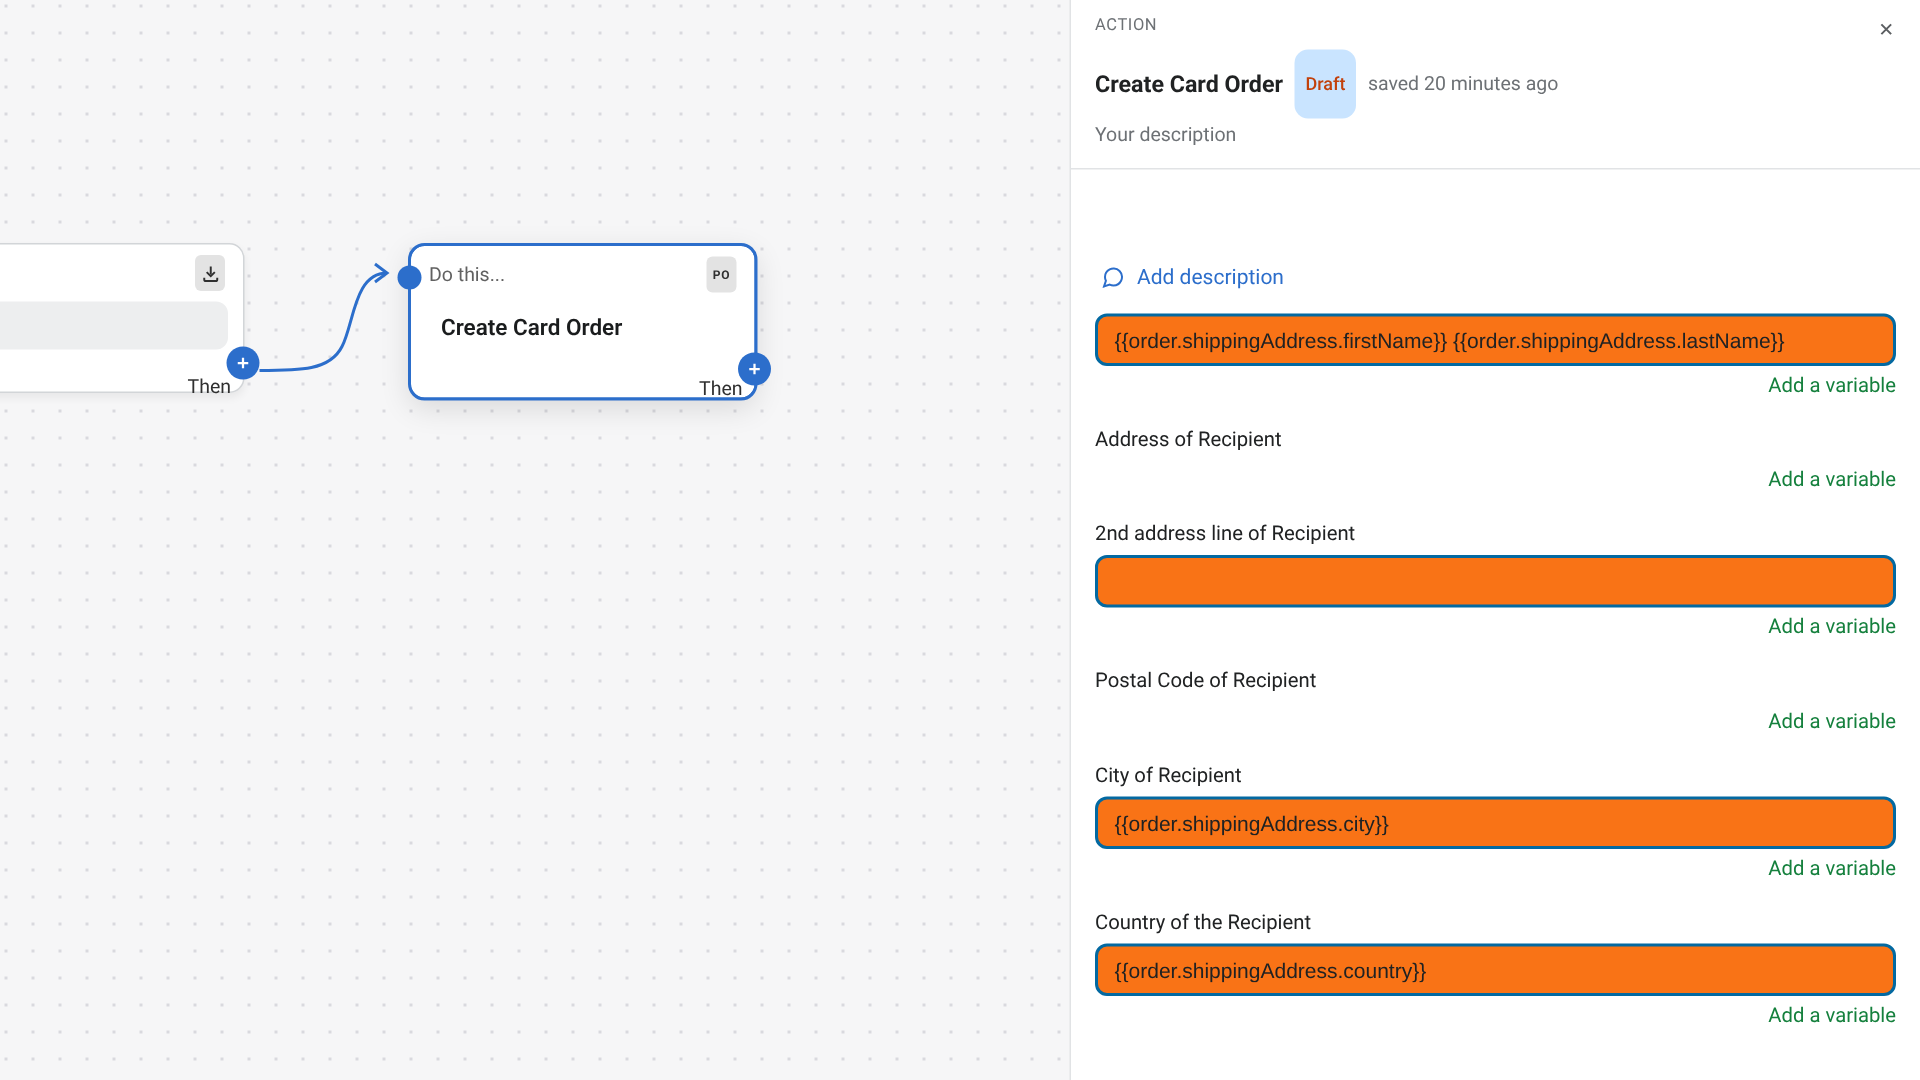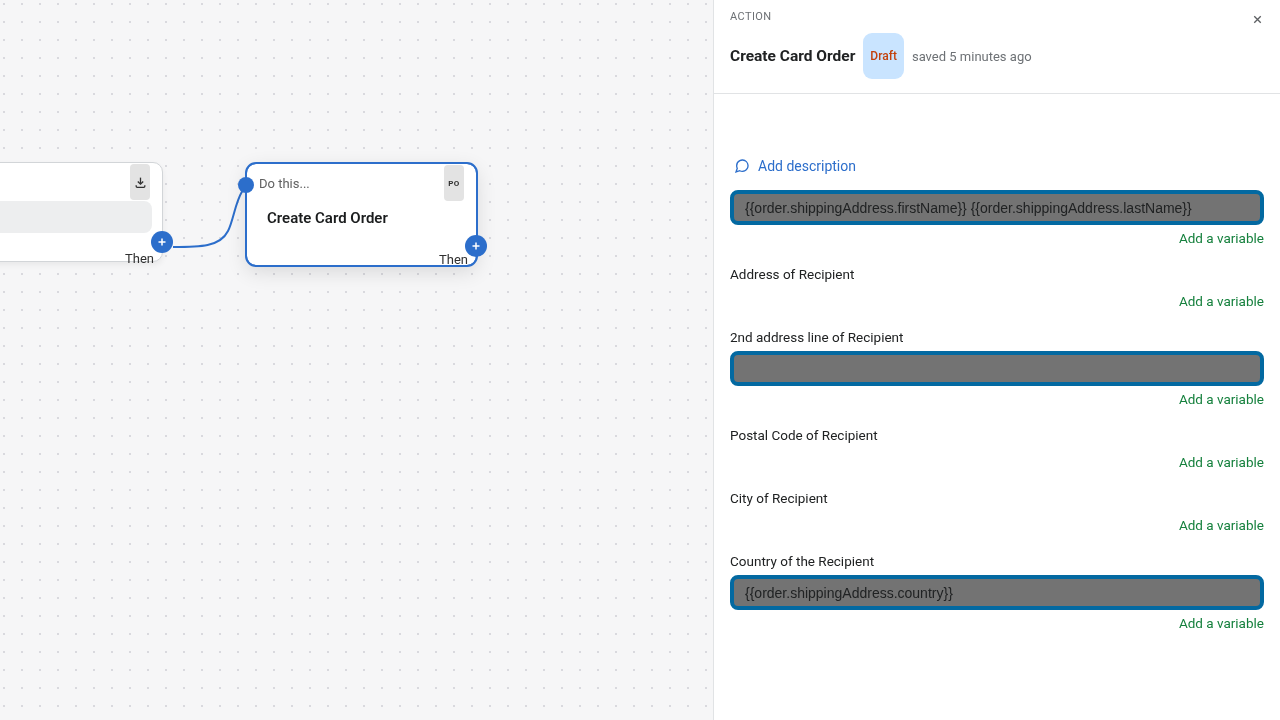--- a/index.html
+++ b/index.html
@@ -9,37 +9,37 @@
   
   .canvas { flex: 1 1 auto; position: relative; background: #f6f6f7;
     background-image: radial-gradient(circle, #d9d9de 1px, transparent 1px);
     background-size: 18px 18px; background-position: -5px -5px; border-right: 1px solid #e1e3e5; overflow: hidden; }
 
   .flow-card { position: absolute; background: #fff; border: 1px solid #d2d5d8; border-radius: 10px; box-shadow: 0 3px 6px rgba(0,0,0,0.06); }
   .flow-card.selected { outline: 2px solid #2c6ecb; outline-offset: -1px; border-color: #2c6ecb; box-shadow: 0 6px 20px rgba(0,0,0,0.12); }
 
   .flow-card .card-header { display: flex; align-items: center; gap: 8px; height: 38px; padding: 0 12px; font-size: 13px; color: #616161; }
   .flow-card .card-header .spacer { flex: 1; }
-  .flow-card .chip-icon { width: 20px; height: 36px; border-radius: 4px; display: flex; align-items: center; justify-content: center; background:#e3e3e3; color:#303030; }
+  .flow-card .chip-icon { width: 20px; height: 24px; border-radius: 4px; display: flex; align-items: center; justify-content: center; background:#e3e3e3; color:#303030; }
   .chip-po { background:#5c59ff; color:#fff; font-size:8px; font-weight:700; letter-spacing:0.5px; }
 
   .flow-card .card-title-wrap { margin: 0 10px 10px; border-radius:8px; padding:7px 10px; }
   .card-a .card-title-wrap { background:#edeeef; }
   .flow-card .card-title { font-size: 15px; font-weight: 600; color:#1a1c1d; }
 
   .flow-card .card-footer { display:flex; justify-content:flex-end; align-items:center; height:34px; padding:0 8px 4px; font-size:13px; color:#303030; gap:6px; }
 
   .port-add { width: 22px; height:22px; border-radius:50%; background:#2c6ecb; color:#fff; display:flex; align-items:center; justify-content:center; font-size:16px; line-height:1; position:relative; }
   .port-add.out { position:absolute; right:-11px; bottom:8px; }
   .port-in { position:absolute; left:-9px; top:13px; width:16px; height:16px; border-radius:50%; background:#2c6ecb; }
 
   
   .card-a { top:162px; left:-95px; width:258px; height:100px; }
   
-  .card-b { top:163px; left:246px; width:231px; height:103px; }
+  .card-b { top:163px; left:273px; width:231px; height:103px; }
 
   
   svg.edges { position:absolute; top:0; left:0; width:100%; height:100%; pointer-events:none; }
   .edge-path { fill:none; stroke:#2c6ecb; stroke-width:2; }
 
   
   .panel { width: 566px; height:100%; background:#fff; display:flex; flex-direction:column; font-size:14px; color:#202223; overflow-y:auto;gap:48px; }
   .panel ::-webkit-scrollbar { width:0; }
 
   .panel-top { padding: 6px 16px 14px; border-bottom:1px solid #e1e3e5; position:relative; }
@@ -50,21 +50,21 @@
   .saved-txt { color:#6d7175; font-size:13px; }
   .panel-sub { color:#6d7175; font-size:13px; margin-top:4px; }
   .close-x { position:absolute; top:8px; right:12px; width:22px; height:22px; display:flex; align-items:center; justify-content:center; color:#5c5f62; border-radius:4px; }
 
   .panel-body { padding: 12px 16px 120px; }
 
   .add-desc { display:flex; align-items:center; gap:8px; color:#2c6ecb; font-size:14px; margin: 4px 0 16px 4px; }
 
   .form-row { margin-bottom: 6px; }
   .form-label { font-size:13.5px; color:#202223; margin-bottom:6px; display:block; }
-  .text-input { width:100%; height:35px; border:4px solid #0369a1; border-radius:8px; padding:0 11px; font-size:14px; color:#202223; background:#737373; }
+  .text-input { width:100%; height:35px; border:2px solid #0369a1; border-radius:8px; padding:0 11px; font-size:14px; color:#202223; background:#f97316; }
   .row-footer { display:flex; justify-content:flex-end; padding:5px 0 14px; }
   .var-link { color:#15803d; font-size:13.5px; }
 
 </style>
 </head>
 <body>
 
 <div class="app">
 
   <div class="canvas">
@@ -126,22 +126,23 @@
     <div class="panel-top">
       <div class="close-x">
         <svg width="13" height="13" viewBox="0 0 24 24" fill="none" stroke="currentColor" stroke-width="2.5">
             <path d="M18 6 6 18M6 6l12 12"></path>
           </svg>
       </div>
       <div class="panel-eyebrow">ACTION</div>
       <div class="panel-title-row">
         <span class="panel-title">Create Card Order</span>
         <span class="draft-badge">Draft</span>
-        <span class="saved-txt">saved 5 minutes ago</span>
+        <span class="saved-txt">saved 20 minutes ago</span>
       </div>
+      <div class="panel-sub">Your description</div>
     </div>
 
     <div class="panel-body">
       <div class="add-desc">
         <svg width="16" height="16" viewBox="0 0 24 24" fill="none" stroke="currentColor" stroke-width="2">
             <path d="M21 11.5a8.38 8.38 0 0 1-.9 3.8 8.5 8.5 0 0 1-7.6 4.7 8.38 8.38 0 0 1-3.8-.9L3 21l1.9-5.7a8.38 8.38 0 0 1-.9-3.8 8.5 8.5 0 0 1 4.7-7.6 8.38 8.38 0 0 1 3.8-.9h.5a8.48 8.48 0 0 1 8 8v.5z"></path>
           </svg>
         <span>Add description</span>
       </div>
 
@@ -151,21 +152,21 @@
             </div></div>
           <div class="form-row"><label class="form-label">Address of Recipient</label><div class="row-footer">
               <span class="var-link">Add a variable</span>
             </div></div>
           <div class="form-row"><label class="form-label">2nd address line of Recipient</label><input class="text-input" style=""><div class="row-footer">
               <span class="var-link">Add a variable</span>
             </div></div>
           <div class="form-row"><label class="form-label">Postal Code of Recipient</label><div class="row-footer">
               <span class="var-link">Add a variable</span>
             </div></div>
-          <div class="form-row"><label class="form-label">City of Recipient</label><div class="row-footer">
+          <div class="form-row"><label class="form-label">City of Recipient</label><input class="text-input" value="{{order.shippingAddress.city}}" style=""><div class="row-footer">
               <span class="var-link">Add a variable</span>
             </div></div>
           <div class="form-row"><label class="form-label">Country of the Recipient</label><input class="text-input" value="{{order.shippingAddress.country}}" style=""><div class="row-footer">
               <span class="var-link">Add a variable</span>
             </div></div>
         </div>
     </div>
   </aside>
 
 </div>

